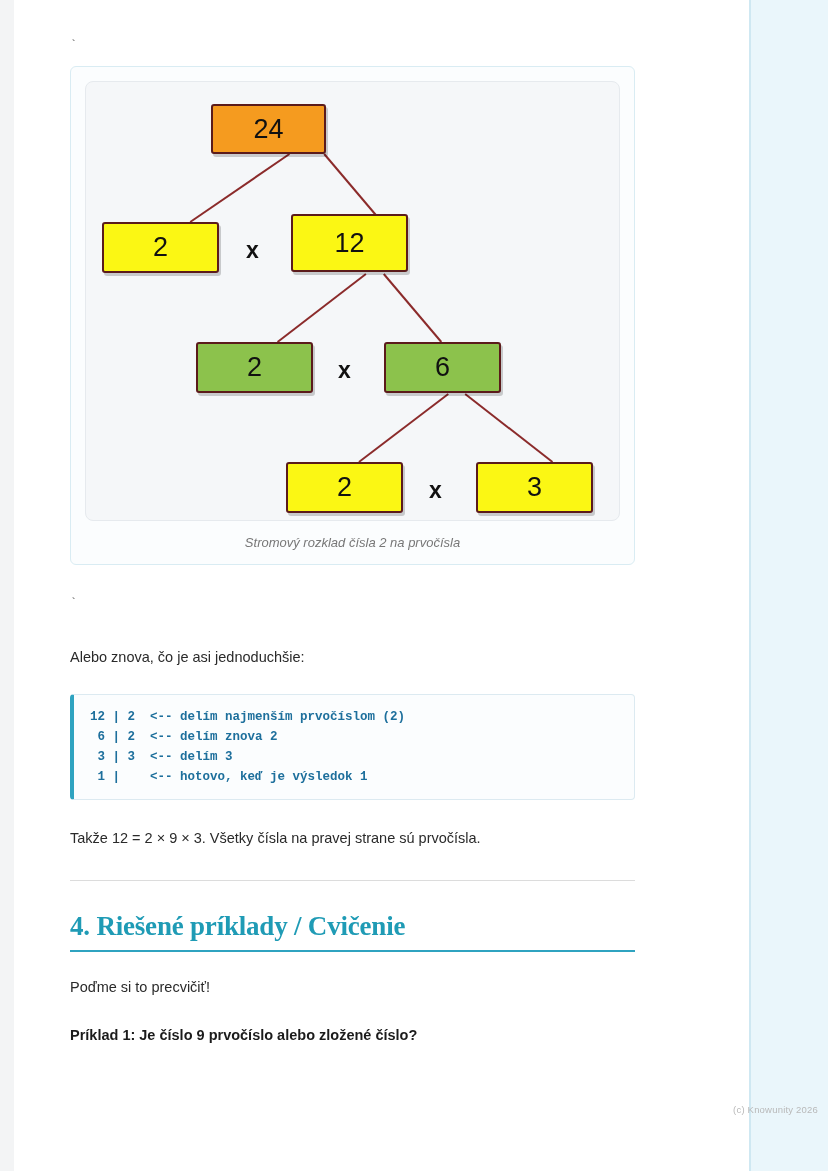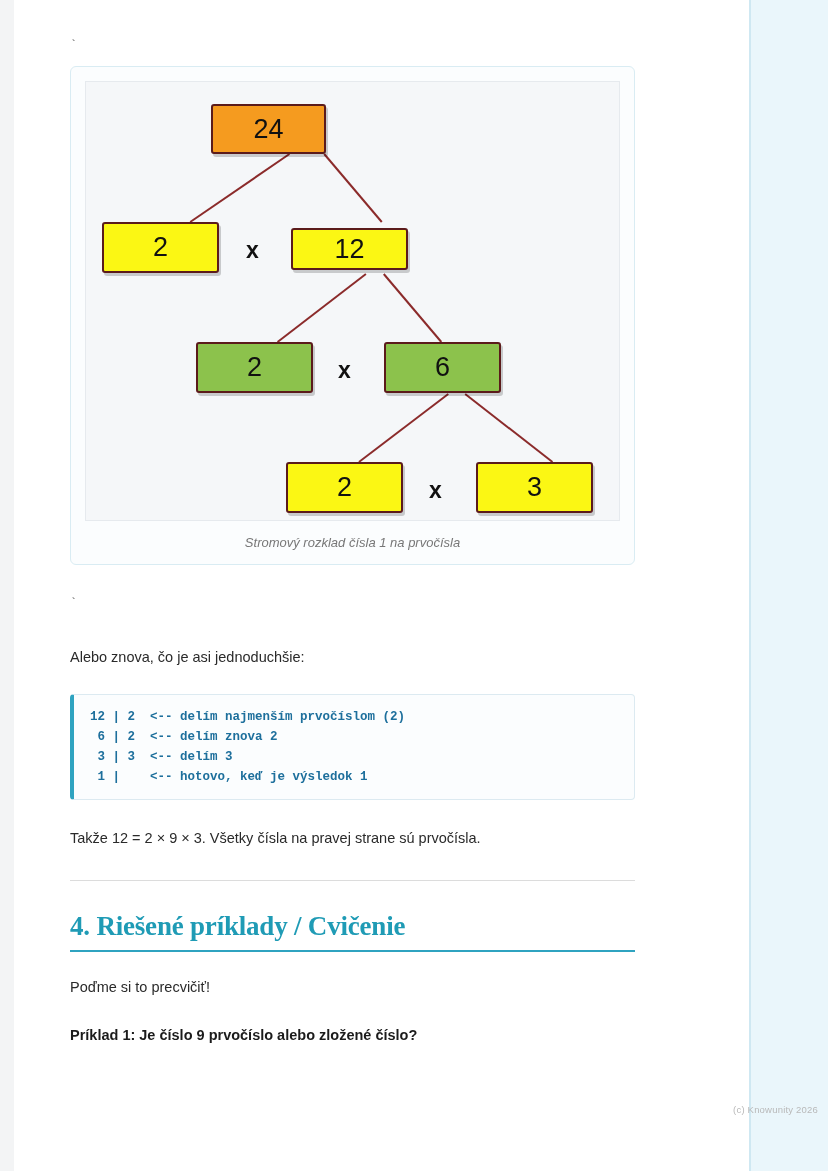--- a/index.html
+++ b/index.html
@@ -58,21 +58,21 @@
     margin-top: 0;
     border: 1px solid #d9ecf3;
     border-radius: 6px;
     background: #fbfdfe;
     padding: 14px;
     box-sizing: border-box;
   }
   .figure-inner {
     background: #f5f7f9;
     border: 1px solid #e6eaee;
-    border-radius: 0;
+    border-radius: 8px;
     height: 438px;
     position: relative;
   }
   .figure-caption {
     text-align: center;
     font-size: 13px;
     color: #777;
     font-style: italic;
     margin-top: 14px;
   }
@@ -204,32 +204,32 @@
             <line x1="365" y1="312" x2="275" y2="380"></line>
 
             <line x1="382" y1="312" x2="470" y2="380"></line>
           </g>
         </svg>
 
         <div class="node orange" style="left:125px; top:22px; width:115px; height:50px;">24</div>
 
         <div class="node yellow" style="left:16px; top:140px; width:117px; height:51px;">2</div>
         <div class="times" style="left:160px; top:155px;">x</div>
-        <div class="node yellow" style="left:205px; top:146px; width:117px; height:42px;">12</div>
+        <div class="node yellow" style="left:205px; top:132px; width:117px; height:58px;">12</div>
 
         <div class="node green" style="left:110px; top:260px; width:117px; height:51px;">2</div>
         <div class="times" style="left:252px; top:275px;">x</div>
         <div class="node green" style="left:298px; top:260px; width:117px; height:51px;">6</div>
 
         <div class="node yellow" style="left:200px; top:380px; width:117px; height:51px;">2</div>
         <div class="times" style="left:343px; top:395px;">x</div>
         <div class="node yellow" style="left:390px; top:380px; width:117px; height:51px;">3</div>
 
       </div>
-      <div class="figure-caption">Stromový rozklad čísla 1 na prvočísla</div>
+      <div class="figure-caption">Stromový rozklad čísla 2 na prvočísla</div>
     </div>
 
     <div style="height:33px;"></div>
     <div class="tick">`</div>
 
     <div style="height:36px;"></div>
     <p class="body">Alebo znova, čo je asi jednoduchšie:</p>
 
     <div style="height:26px;"></div>
     <div class="code-card">

